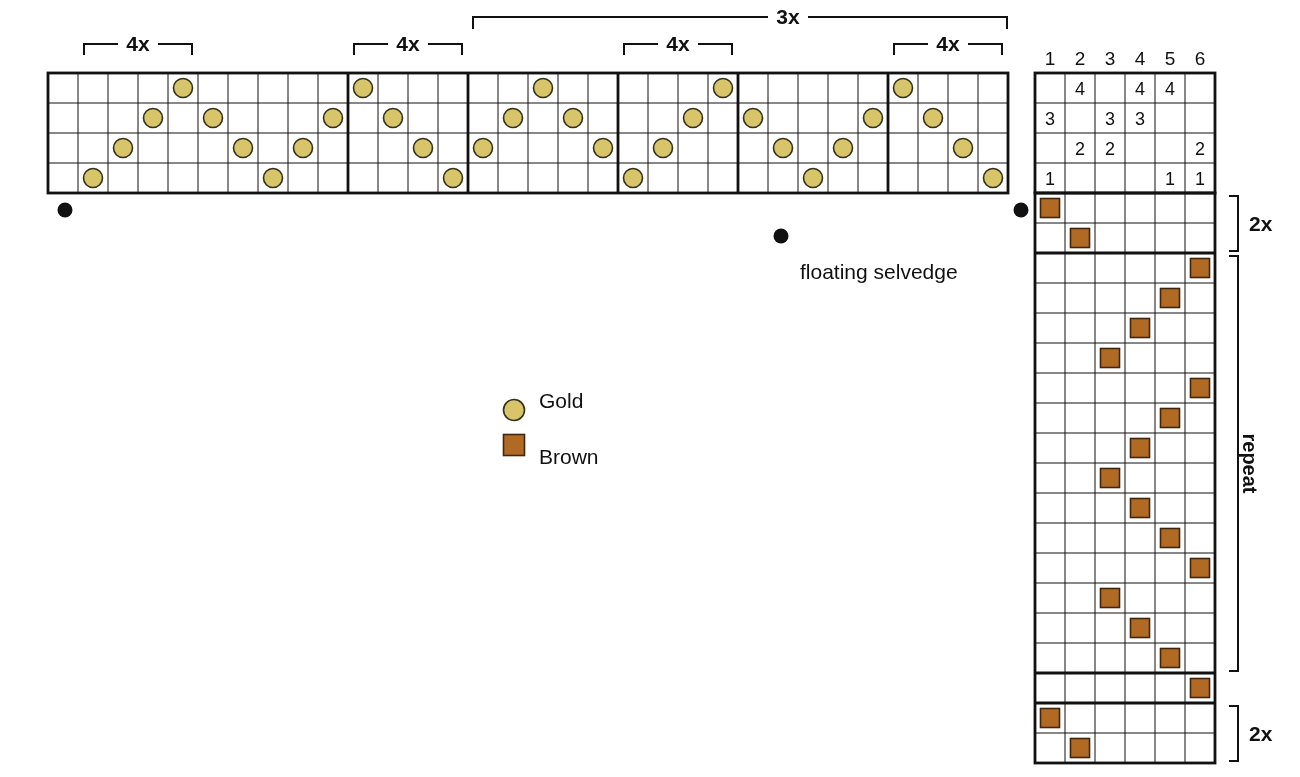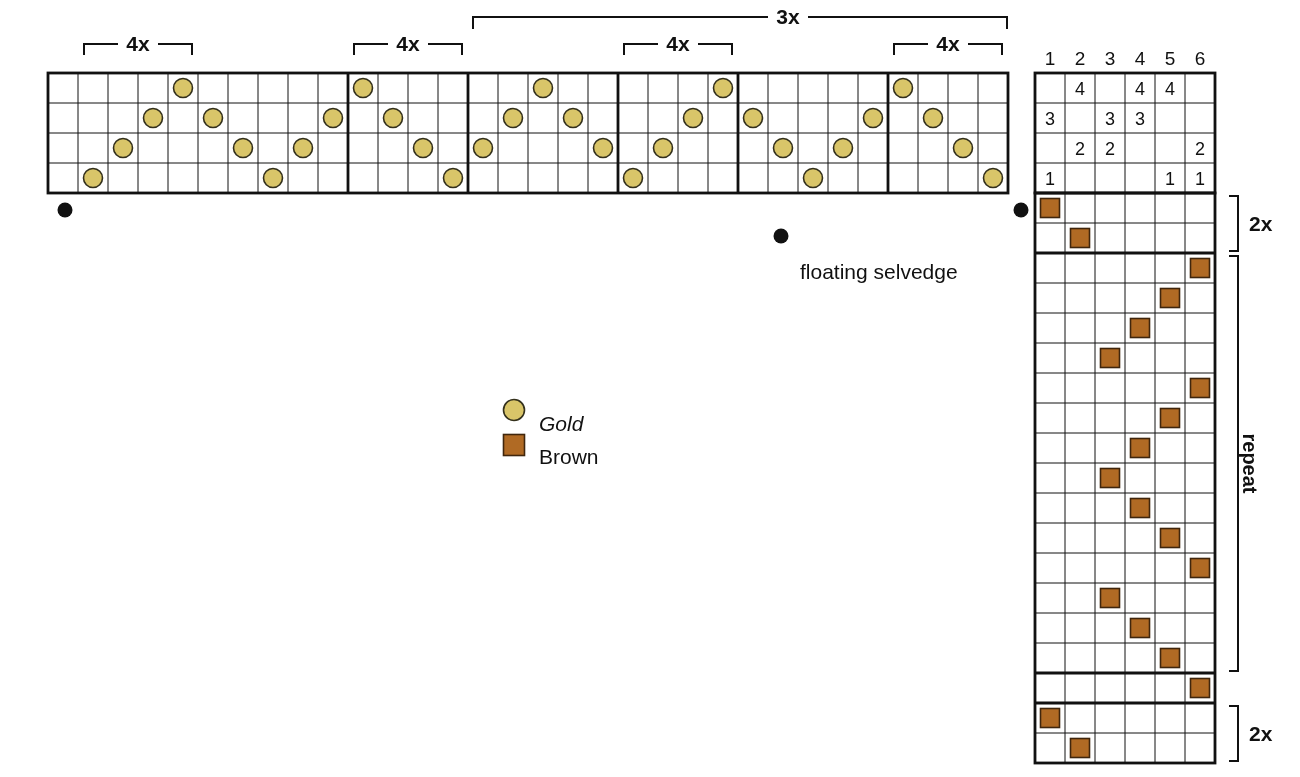--- a/index.html
+++ b/index.html
@@ -172,15 +172,15 @@
       <path d="M 1229 706 L 1238 706 L 1238 761 L 1229 761" fill="none" stroke="#111111" stroke-width="2"></path>
       <text x="1249" y="740.5" fill="#111111" font-size="21" font-weight="700" text-anchor="start">2x</text>
       <circle cx="65" cy="210" r="7.5" fill="#111111"></circle>
       <circle cx="1021" cy="210" r="7.5" fill="#111111"></circle>
       <circle cx="781" cy="236" r="7.5" fill="#111111"></circle>
       <circle cx="514" cy="410" r="10.5" fill="#d9c569" stroke="#33301c" stroke-width="1.6"></circle>
       <rect x="503.5" y="434.5" width="21" height="21" fill="#b06a24" stroke="#40260d" stroke-width="1.6"></rect>
     </svg>
 
   <div class="lbl" style="left:800px;top:225px;margin-top:36px;">floating selvedge</div>
-  <div class="lbl" style="left:539px;top:413px;font-style:italic;">Gold</div>
+  <div class="lbl" style="left:539px;top:390px;">Gold</div>
   <div class="lbl" style="left:539px;top:434px;margin-top:12px;">Brown</div>
 </div>
 
 </body></html>

